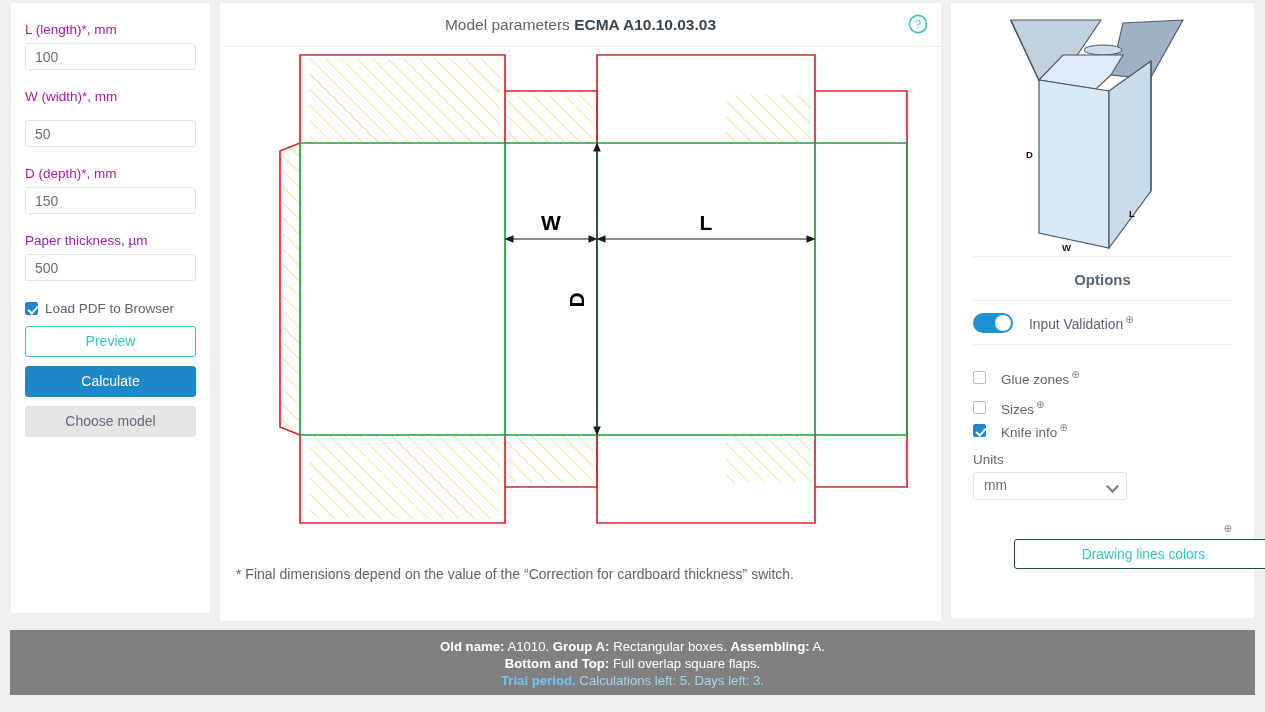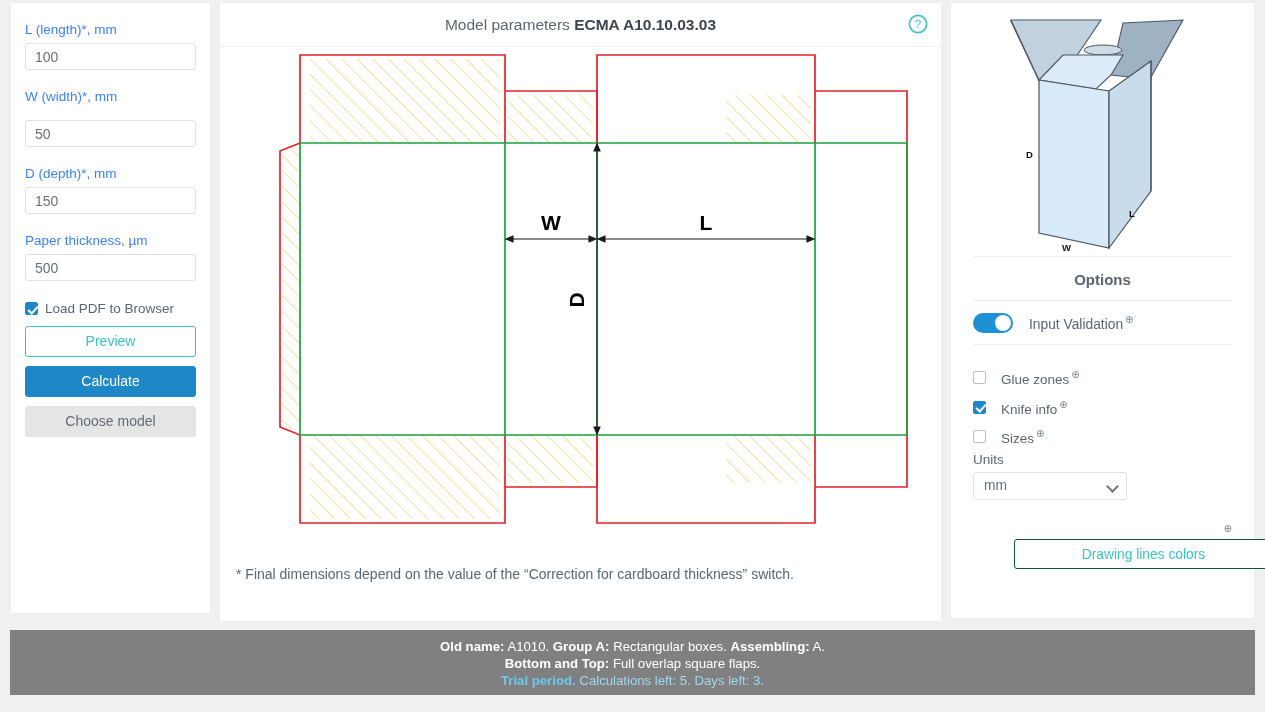--- a/index.html
+++ b/index.html
@@ -15,21 +15,21 @@
   
   .left-panel {
     position: absolute; left: 10px; top: 2px;
     width: 201px; height: 612px;
     background: #ffffff;
     border: 1px solid #eeeeee;
     border-radius: 2px;
   }
   .field-group { padding: 0 14px; }
   .field-label {
-    font-size: 13.5px; color: #3b82f6;
+    font-size: 13.5px; color: #a21caf;
     margin: 0; padding: 0;
     line-height: 17px;
     white-space: nowrap;
   }
   .text-input {
     display: block; width: 100%; height: 27px;
     border: 1px solid #e2e2e2; border-radius: 3px;
     background: #fff;
     font-size: 14px; color: #66707a;
     padding: 2px 0 2px 9px;
@@ -341,27 +341,27 @@
           </span>
         <span class="toggle-label"><span>Input Validation</span><span class="q-sup">⊕</span></span>
       </div>
 
 
       <div style="margin-top:24px;">
         <div class="opt-check">
           <span class="cb"></span>
           <span><span>Glue zones</span><span class="q-sup">⊕</span></span>
         </div>
+        <div class="opt-check" style="margin-bottom:6px;">
+          <span class="cb"></span>
+          <span><span>Sizes</span><span class="q-sup">⊕</span></span>
+        </div>
         <div class="opt-check">
           <span class="cb checked"></span>
           <span><span>Knife info</span><span class="q-sup">⊕</span></span>
-        </div>
-        <div class="opt-check" style="margin-bottom:6px;">
-          <span class="cb"></span>
-          <span><span>Sizes</span><span class="q-sup">⊕</span></span>
         </div>
       </div>
 
       <div>
         <div class="opt-field-label">Units</div>
         <div class="select-box short" style="margin-top:5px;">
           <span>mm</span>
           <span class="chev"></span>
         </div>
       </div>

